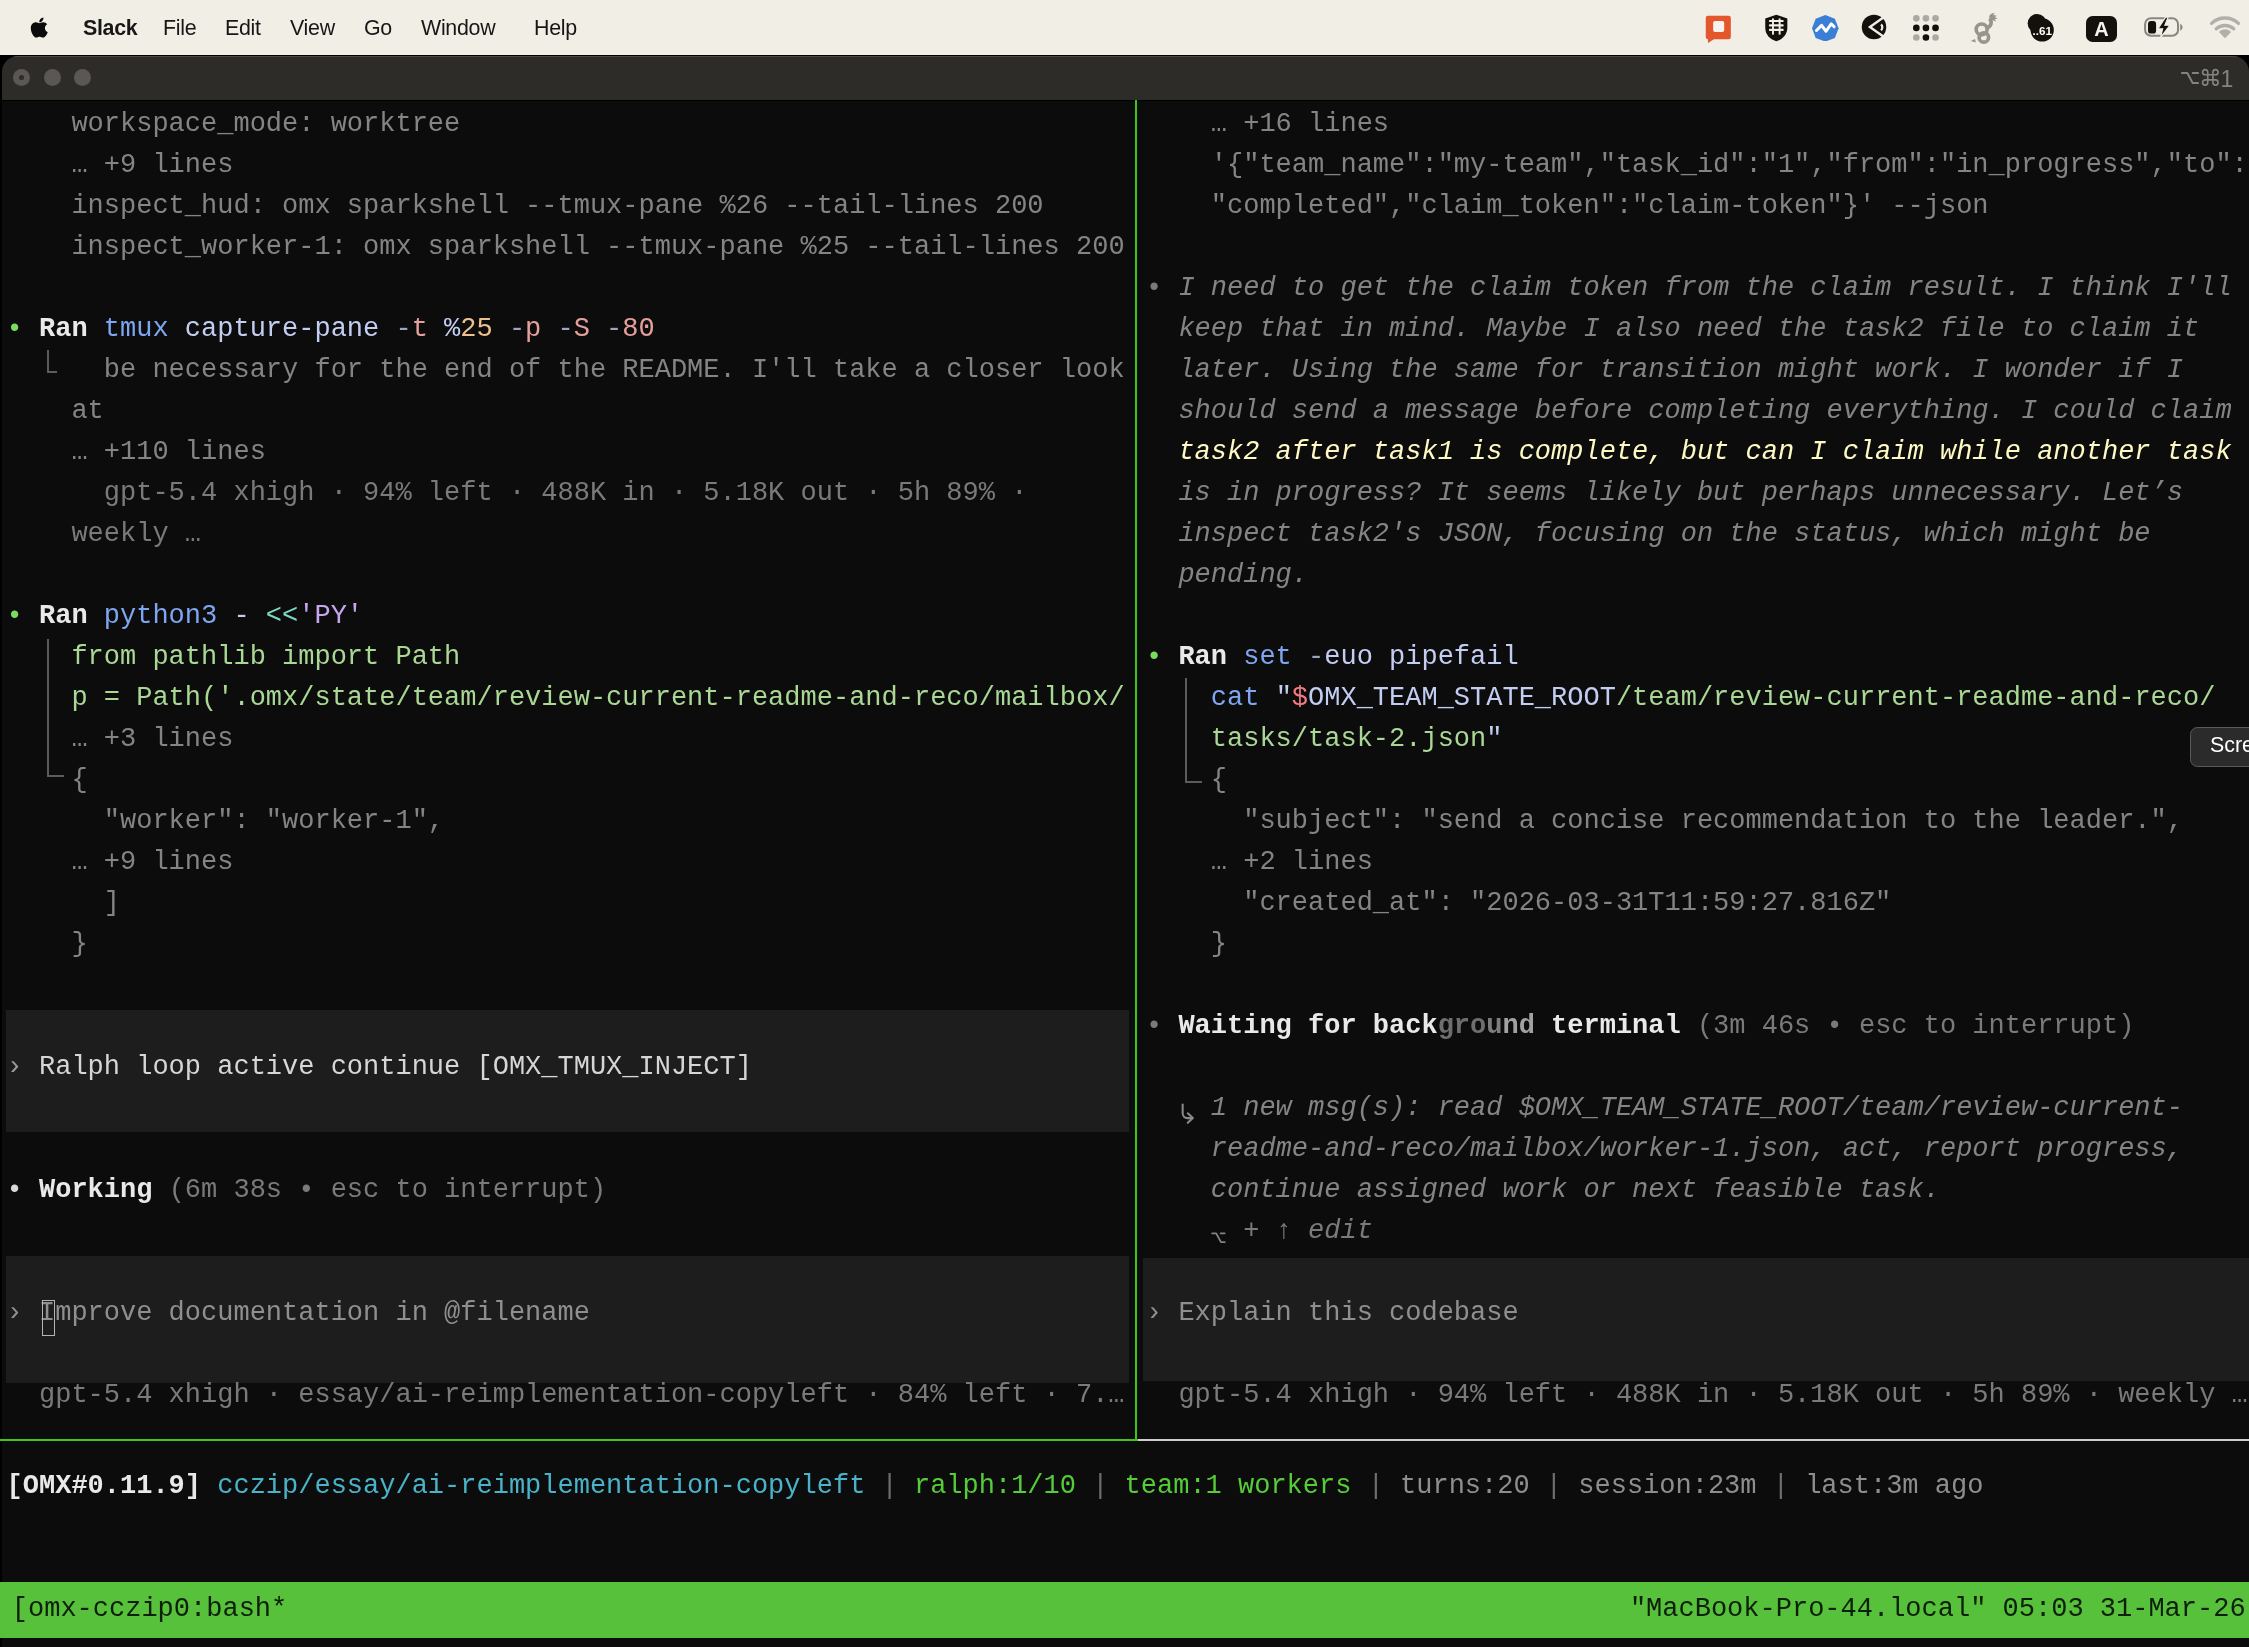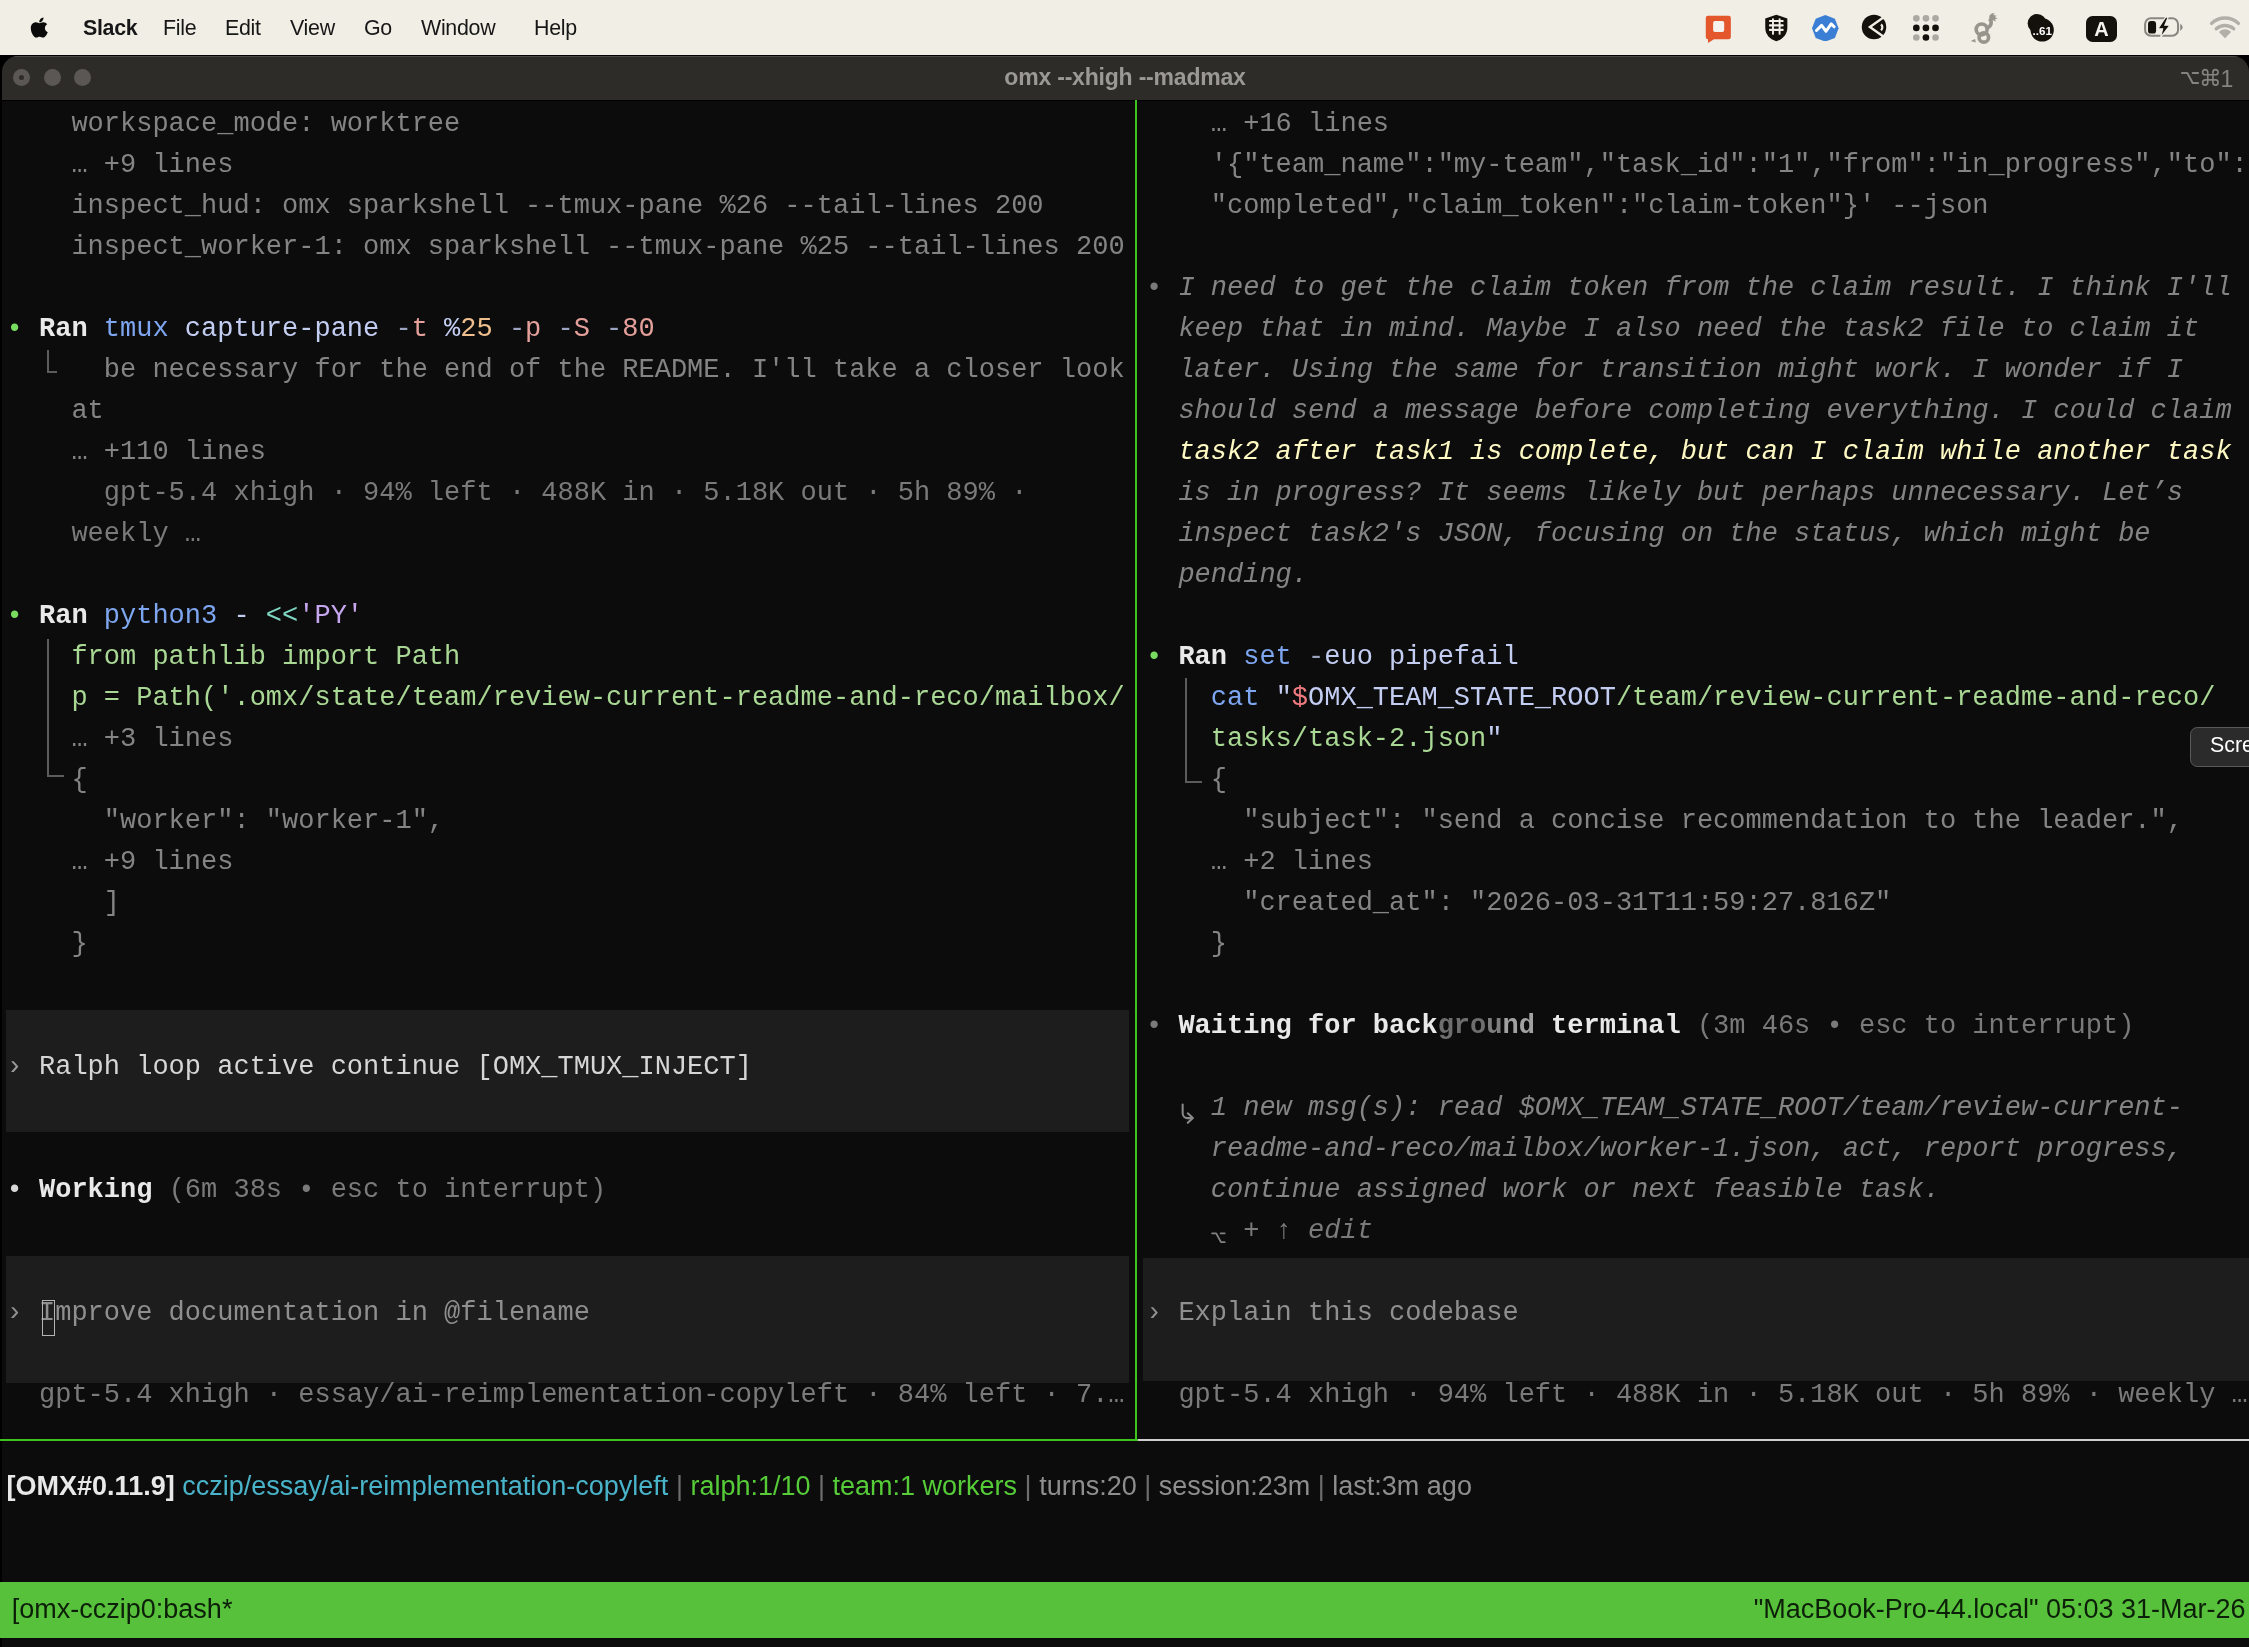--- a/index.html
+++ b/index.html
@@ -1,16 +1,16 @@
 <!DOCTYPE html>
 <html style="font-size:11.8px"><head><meta charset="utf-8"><style>
 html,body{margin:0;padding:0;}
 body{width:2250px;height:1648px;background:#000;position:relative;overflow:hidden;
      font-family:"Liberation Sans",sans-serif;}
-.mono{font-family:Liberation Sans, sans-serif;text-align:right;}
+.mono{font-family:Liberation Mono, monospace;text-align:right;}
 .abs{position:absolute;}
 </style></head>
 <body>
 
 <div class="abs" style="left:0;top:0;width:2250px;height:55px;background:#f0eee5;"></div>
 <svg class="abs" style="left:29.5px;top:15.5px;" width="18.5" height="23" viewBox="0 0 384 512">
 <path fill="#0b0b0b" d="M318.7 268.7c-.2-36.7 16.4-64.4 50-84.8-18.8-26.9-47.2-41.7-84.7-44.6-35.5-2.8-74.3 20.7-88.5 20.7-15 0-49.4-19.7-76.4-19.7C63.3 141.2 4 184.8 4 273.5q0 39.3 14.4 81.2c12.8 36.7 59 126.7 107.2 125.2 25.2-.6 43-17.9 75.8-17.9 31.8 0 48.3 17.9 76.4 17.9 48.6-.7 90.4-82.5 102.6-119.3-65.2-30.7-61.7-90-61.7-91.9zm-56.6-164.2c27.3-32.4 24.8-61.9 24-72.5-24.1 1.4-52 16.4-67.9 34.9-17.5 19.8-27.8 44.3-25.6 71.9 26.1 2 49.9-11.4 69.5-34.3z"></path>
   </svg>
 <div class="abs" style="left:83px;top:15.5px;font-size:21.4px;letter-spacing:-0.3px;font-weight:700;color:#171717;">Slack</div>
 <div class="abs" style="left:163px;top:15.5px;font-size:21.4px;letter-spacing:-0.3px;font-weight:400;color:#171717;">File</div>
@@ -81,21 +81,20 @@
 <path d="M10 17.5 a18 18 0 0 1 24 0"></path>
     </g>
 <path d="M22 29 l-7-7 a10 10 0 0 1 14 0 z" fill="#b2afa8" stroke="#b2afa8" stroke-width="2" stroke-linejoin="round"></path>
   </svg>
 <div class="abs" style="left:1.5px;top:56px;width:2247px;height:1591px;background:#0c0c0c;border-radius:16px 16px 0 0;overflow:hidden;">
 <div class="abs" style="left:0;top:0;width:2247px;height:44px;background:#2e2c29;border-bottom:0.7px solid #000;box-shadow:inset 0 0.7px 0 #55534f;"></div>
 <div class="abs" style="left:11.4px;top:13px;width:17px;height:17px;border-radius:50%;background:#5a5754;"></div>
 <div class="abs" style="left:42px;top:13px;width:17px;height:17px;border-radius:50%;background:#5a5754;"></div>
 <div class="abs" style="left:72px;top:13px;width:17px;height:17px;border-radius:50%;background:#5a5754;"></div>
 <div class="abs" style="left:17px;top:18.5px;width:5.9px;height:5.9px;border-radius:50%;background:#2e2c29;"></div>
-<div class="abs" style="left:0;top:8px;width:2247px;text-align:center;font-size:23px;font-weight:bold;letter-spacing:-0.2px;color:#9b9994;">omx --xhigh --madmax</div>
 <svg class="abs" style="left:2178px;top:11.8px;" width="20" height="20" viewBox="0 0 26 26">
 <g fill="none" stroke="#85837e" stroke-width="2.6" stroke-linecap="round" stroke-linejoin="round">
 <path d="M2.5 6.5 H9.5 L16.5 19.5 H23.5"></path>
         <path d="M16.5 6.5 H23.5"></path>
       </g>
     </svg>
 <svg class="abs" style="left:2198px;top:11px;" width="20.7" height="20.7" viewBox="0 0 24 24">
 <path fill="none" stroke="#85837e" stroke-width="1.9" d="M18 3a3 3 0 0 0-3 3v12a3 3 0 0 0 3 3 3 3 0 0 0 3-3 3 3 0 0 0-3-3H6a3 3 0 0 0-3 3 3 3 0 0 0 3 3 3 3 0 0 0 3-3V6a3 3 0 0 0-3-3 3 3 0 0 0-3 3 3 3 0 0 0 3 3h12a3 3 0 0 0 3-3 3 3 0 0 0-3-3z"></path>
     </svg>
 <div class="abs" style="left:2219px;top:9.6px;font-size:23px;color:#85837e;">1</div>

